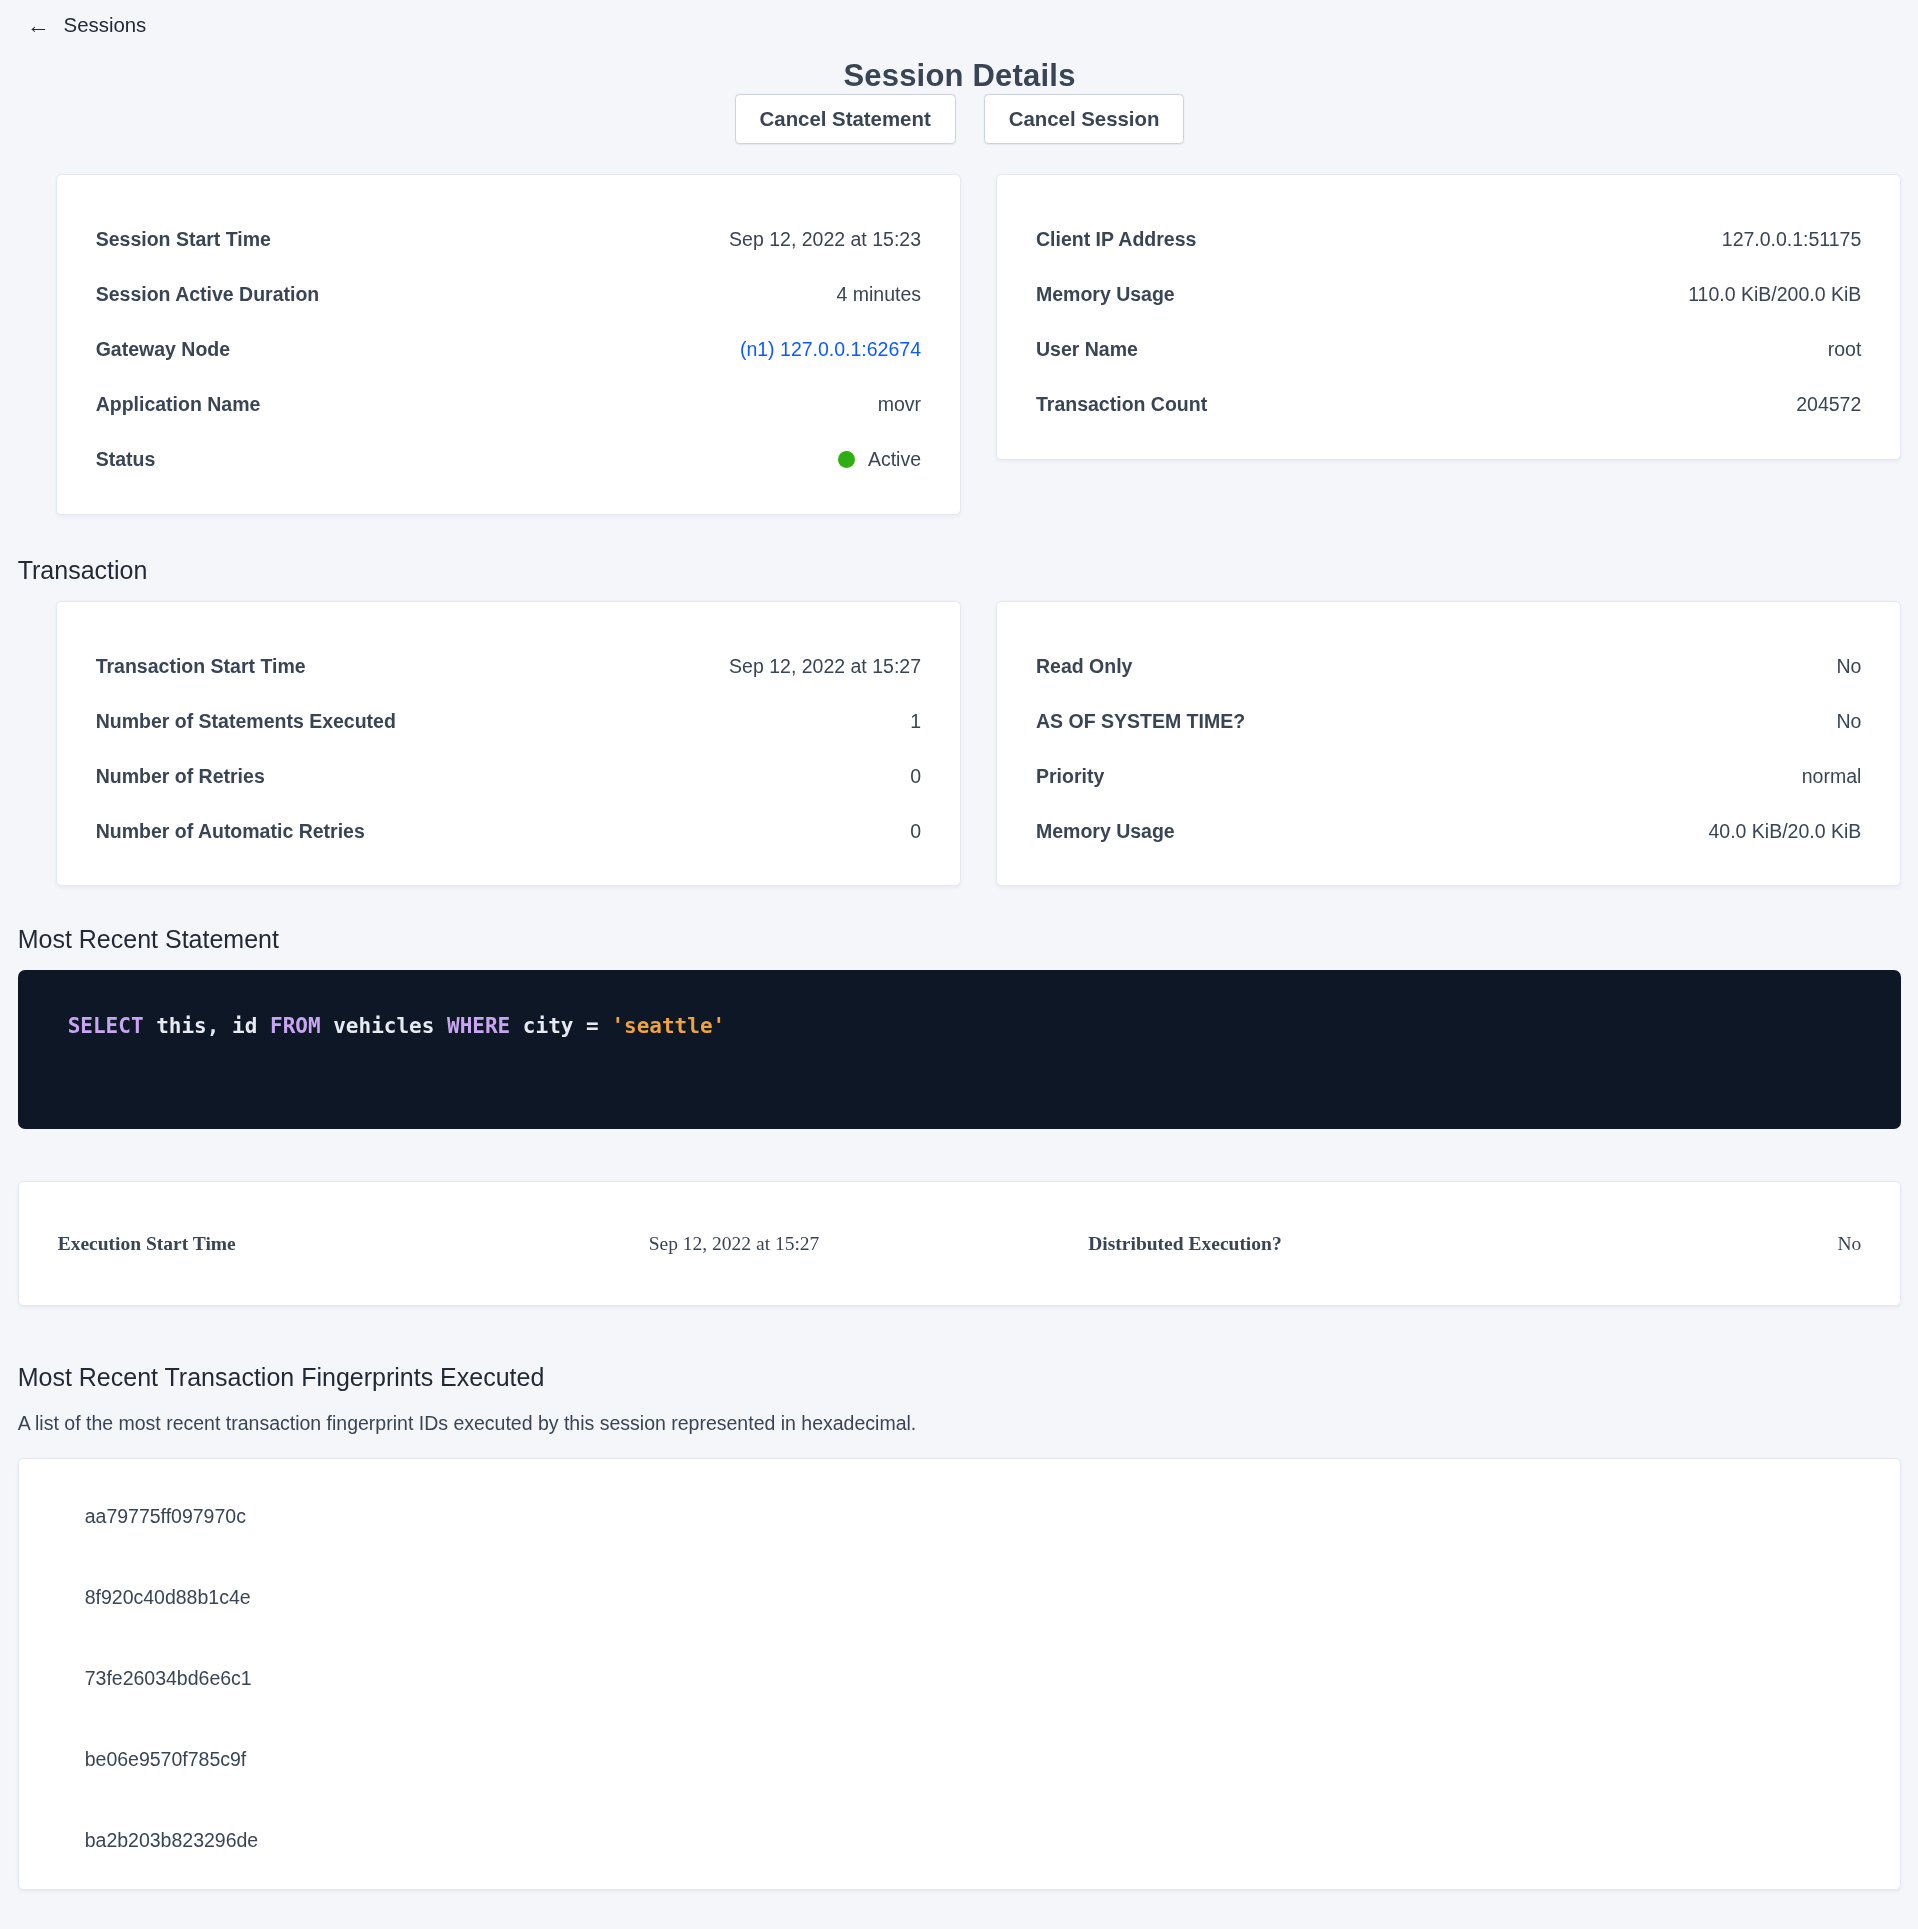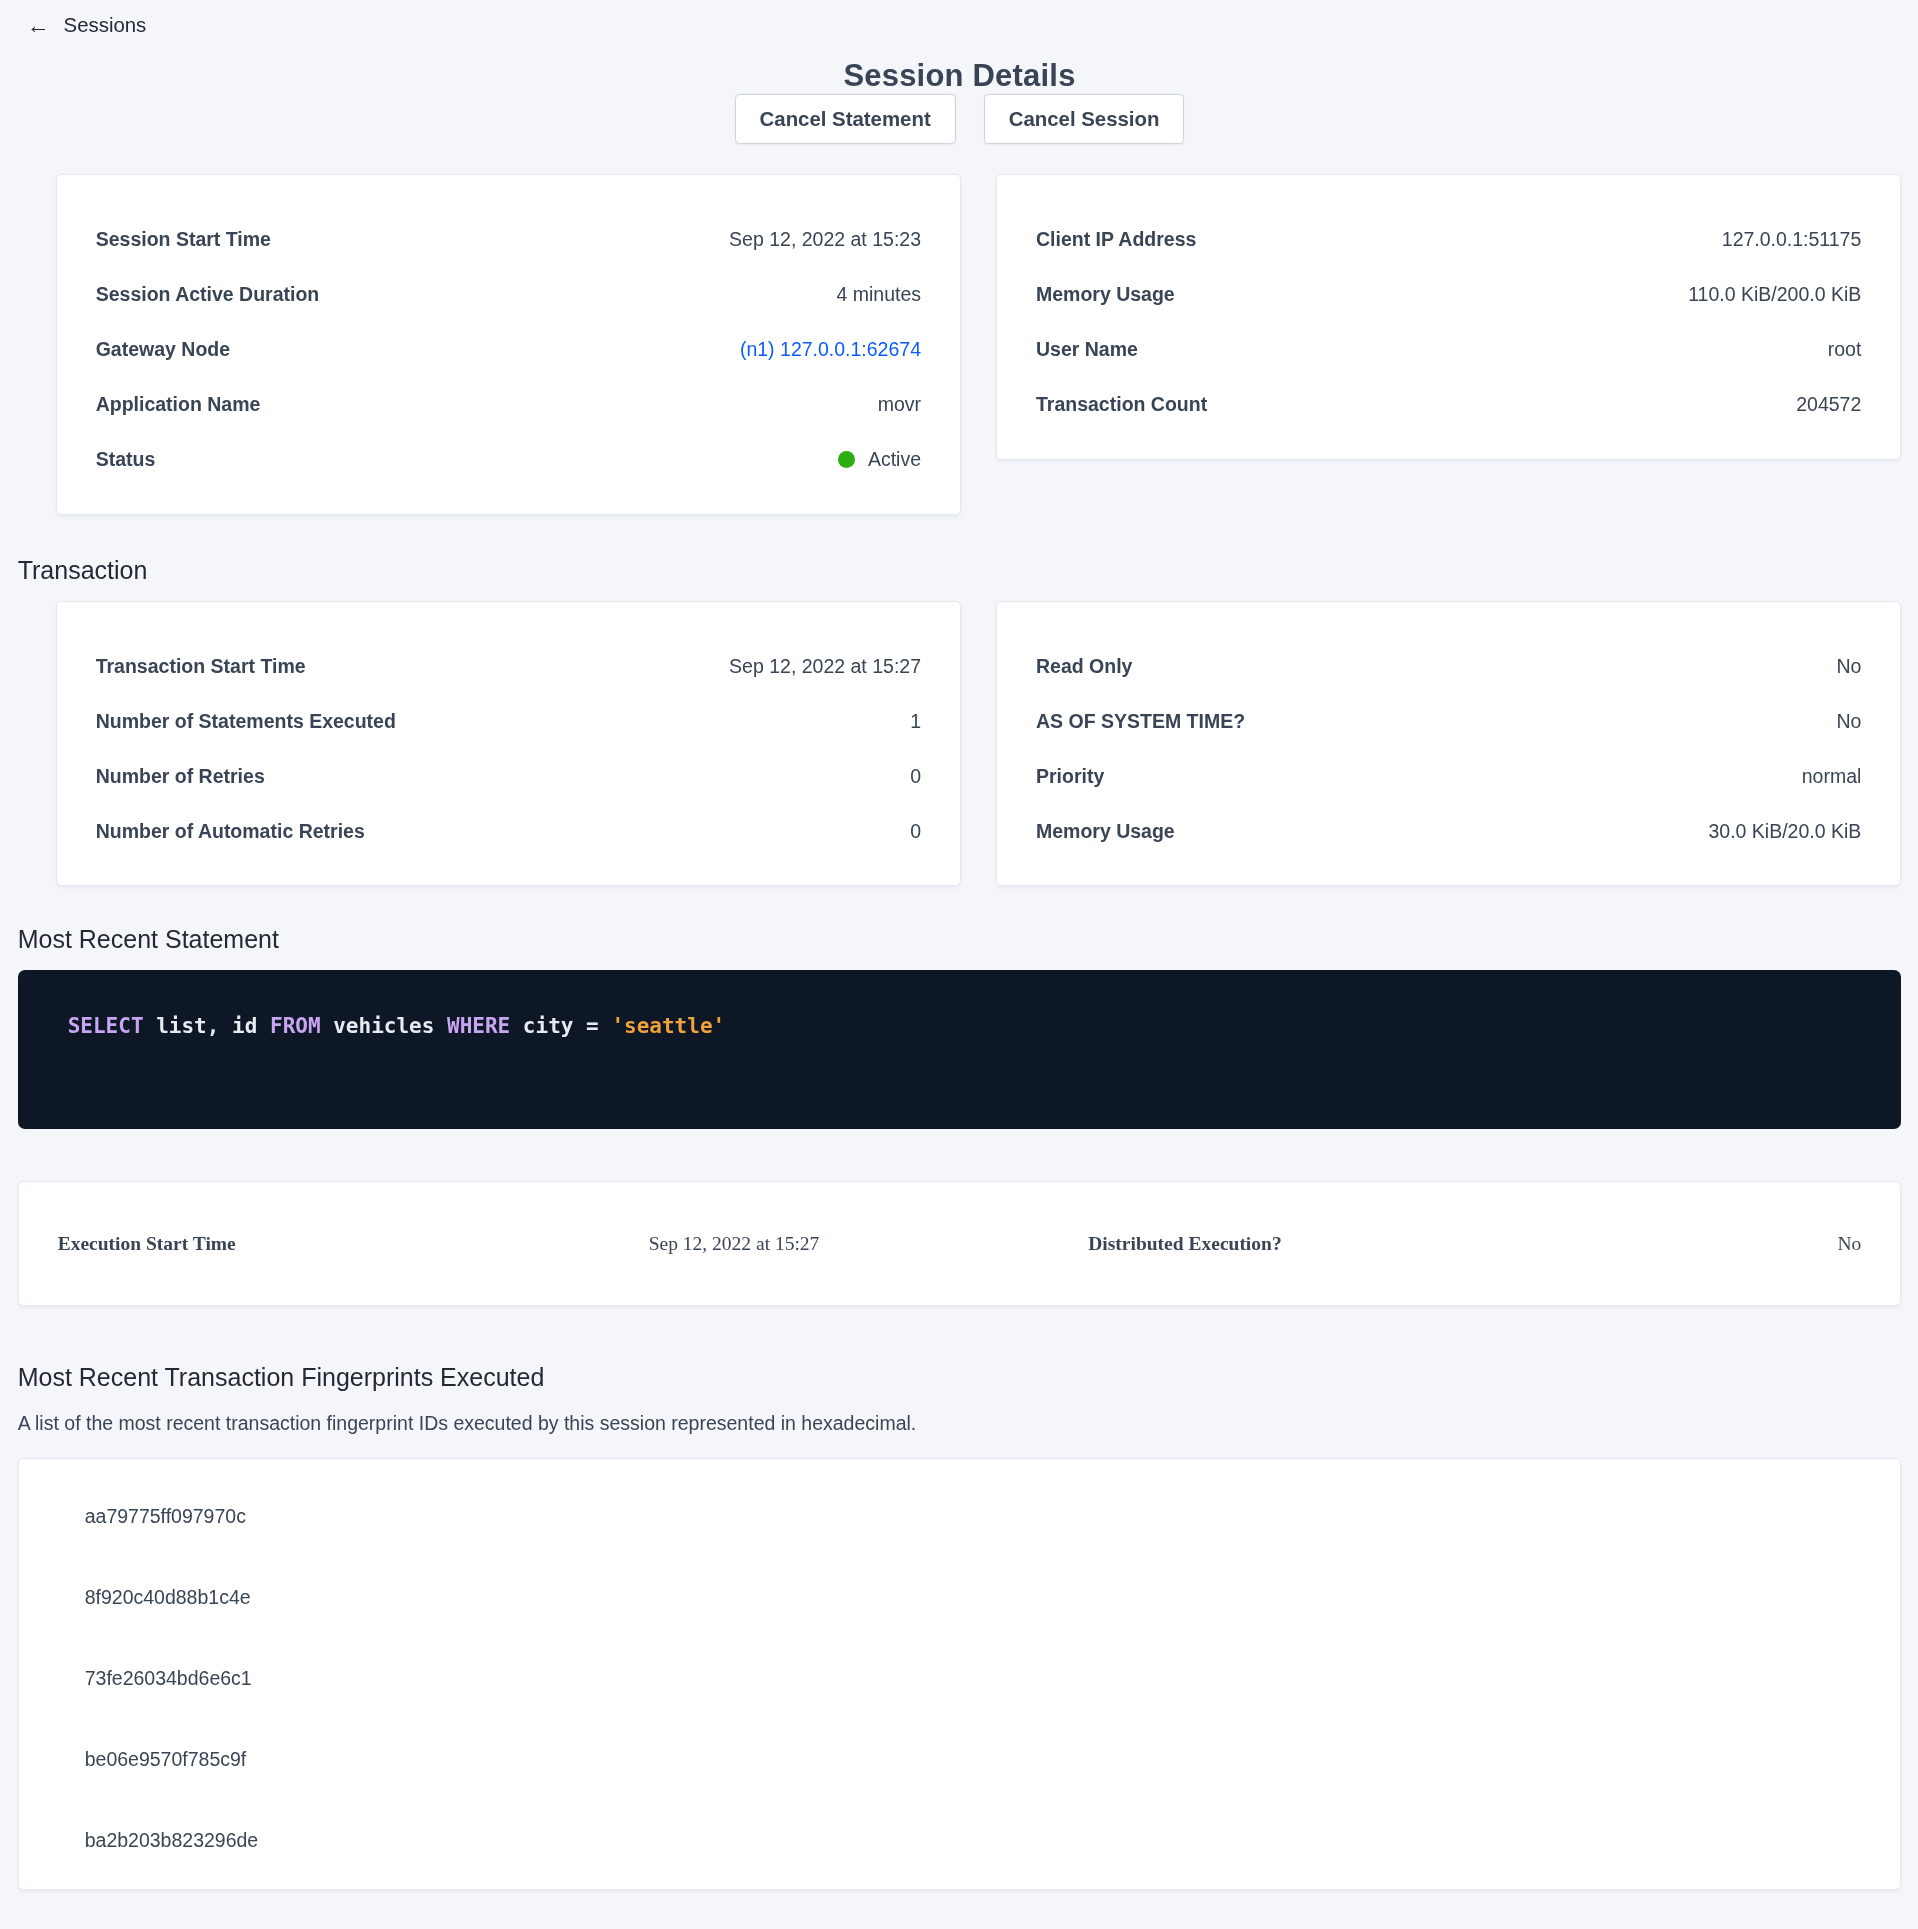--- a/index.html
+++ b/index.html
@@ -190,28 +190,28 @@
       <div class="kv-row">
         <span class="kv-label">AS OF SYSTEM TIME?</span>
         <span class="kv-value">No</span>
       </div>
       <div class="kv-row">
         <span class="kv-label">Priority</span>
         <span class="kv-value">normal</span>
       </div>
       <div class="kv-row">
         <span class="kv-label">Memory Usage</span>
-        <span class="kv-value">30.0 KiB/20.0 KiB</span>
+        <span class="kv-value">40.0 KiB/20.0 KiB</span>
       </div>
     </div>
   </div>
 
   <h2 class="section-h h-statement">Most Recent Statement</h2>
   <div class="code-block">
-    <div class="code-line"><span class="tok-kw">SELECT</span><span> list, id </span><span class="tok-kw">FROM</span><span> vehicles </span><span class="tok-kw">WHERE</span><span> city = </span><span class="tok-str">'seattle'</span></div>
+    <div class="code-line"><span class="tok-kw">SELECT</span><span> this, id </span><span class="tok-kw">FROM</span><span> vehicles </span><span class="tok-kw">WHERE</span><span> city = </span><span class="tok-str">'seattle'</span></div>
   </div>
 
   <div class="exec-card">
     <span class="kv-label c1">Execution Start Time</span>
     <span class="kv-value c2">Sep 12, 2022 at 15:27</span>
     <span class="kv-label c3">Distributed Execution?</span>
     <span class="kv-value c4">No</span>
   </div>
 
   <h2 class="section-h h-fingerprints">Most Recent Transaction Fingerprints Executed</h2>

